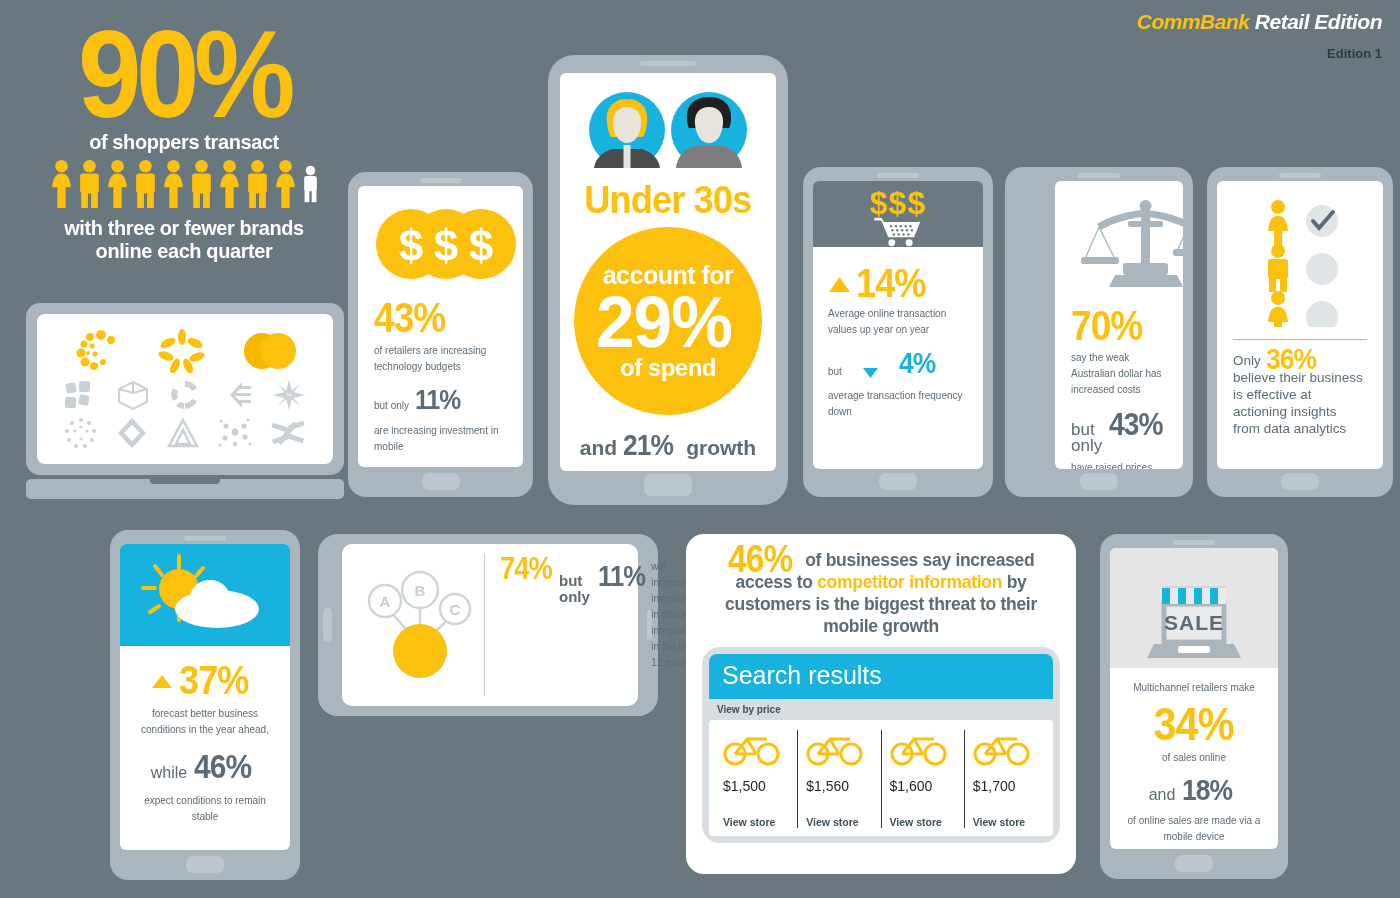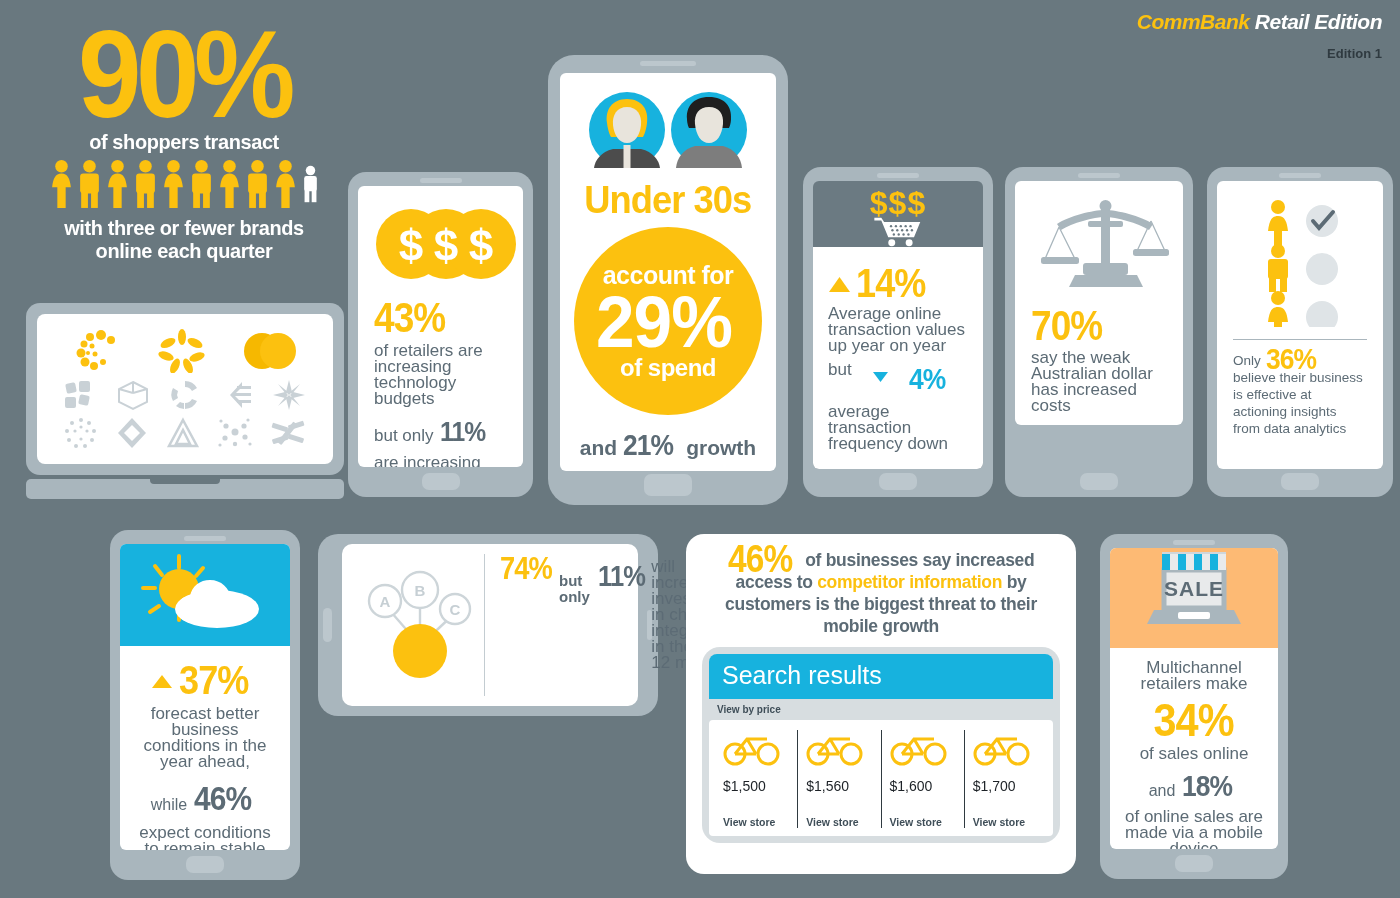--- a/index.html
+++ b/index.html
@@ -37,21 +37,21 @@
   .white  { color:#ffffff; }
 
   
   .stat {
     font-weight:bold;
     letter-spacing:-1px;
     transform:scaleX(.88);
     transform-origin:left center;
     display:inline-block;
   }
-  .body-txt { font-size:17px; line-height:16px; color:#5c6b75; }
+  .body-txt { font-size:10px; line-height:16px; color:#5c6b75; }
 
   
   #hdr { position:absolute; right:18px; top:10px; text-align:right; }
   #hdr .t1 { font-size:21px; font-weight:bold; font-style:italic; letter-spacing:-.5px; }
   #hdr .t1 .b { color:#fcc10f; }
   #hdr .t1 .w { color:#ffffff; }
   #hdr .t2 { font-size:13px; font-weight:bold; color:#2f3a40; margin-top:12px; }
 
   
   #hero { position:absolute; left:34px; top:22px; width:300px; text-align:center; }
@@ -384,36 +384,36 @@
         </svg>
       </div>
       <div style="background:#fff;min-height:222px;padding:16px 15px;">
         <div style="display:flex;align-items:center;gap:5px;">
           <svg width="23" height="20" viewBox="0 0 23 20">
               <path d="M11.5 3 22 18H1z" fill="#fcc10f"></path>
             </svg>
           <span class="stat yellow" style="font-size:41px;line-height:41px;">14%</span>
         </div>
         <div class="body-txt" style="margin-top:2px;">Average online transaction values up year on year</div>
-        <div style="margin-top:8px;display:flex;align-items:flex-start;gap:20px;">
+        <div style="margin-top:8px;display:flex;align-items:flex-end;gap:20px;">
           <span class="body-txt">but</span>
           <svg width="17" height="14" viewBox="0 0 17 14" style="margin-top:8px;">
               <path d="M8.5 12 16 2H1z" fill="#17b2de"></path>
             </svg>
           <span class="stat cyan" style="font-size:30px;">4%</span>
         </div>
         <div class="body-txt" style="margin-top:8px;">average transaction frequency down</div>
       </div>
     </div>
   </div>
 
   <div class="phone" style="left:1005px;top:167px;width:188px;height:330px;">
     <div class="speaker"></div>
     <div class="home"></div>
-    <div class="screen" style="height:244px;">
+    <div class="screen" style="height:288px;margin-left:40px;">
       <div class="pad" style="padding-top:12px;">
         <svg width="152" height="100" viewBox="0 0 152 100">
           <g fill="#a9b6bd">
             <rect x="70" y="16" width="9" height="56"></rect>
             <rect x="57" y="28" width="35" height="6" rx="2"></rect>
             <circle cx="74.5" cy="13" r="6"></circle>
             <path d="M74 17C62 17 38 23 26 31l4 6c11-7 33-13 44-13s33 6 44 13l4-6C110 23 86 17 74 17z"></path>
             <rect x="52" y="70" width="45" height="12" rx="3"></rect>
             <path d="M44 82h62l6 12H38z"></path>
           </g>
@@ -589,21 +589,21 @@
           <div class="vs">View store</div>
         </div>
       </div>
     </div>
   </div>
 
   <div class="phone" style="left:1100px;top:534px;width:188px;height:345px;">
     <div class="speaker"></div>
     <div class="home"></div>
     <div class="screen" style="height:301px;">
-      <div style="background:#fdba74;height:100px;display:flex;align-items:flex-start;justify-content:center;">
+      <div style="background:#e5e5e5;height:120px;display:flex;align-items:flex-end;justify-content:center;">
         <svg width="96" height="86" viewBox="0 0 96 86">
           <rect x="18" y="22" width="60" height="38" fill="#e8eaeb" stroke="#a9b6bd" stroke-width="5"></rect>
           <path d="M8 62h80l7 14H1z" fill="#a9b6bd"></path>
           <rect x="32" y="64" width="32" height="7" rx="2" fill="#fff"></rect>
           <g>
             <rect x="16" y="6" width="64" height="16" fill="#e8eaeb"></rect>
             <g fill="#17b2de">
                 <rect x="16" y="6" width="8" height="16"></rect>
                 <rect x="32" y="6" width="8" height="16"></rect>
                 <rect x="48" y="6" width="8" height="16"></rect>

